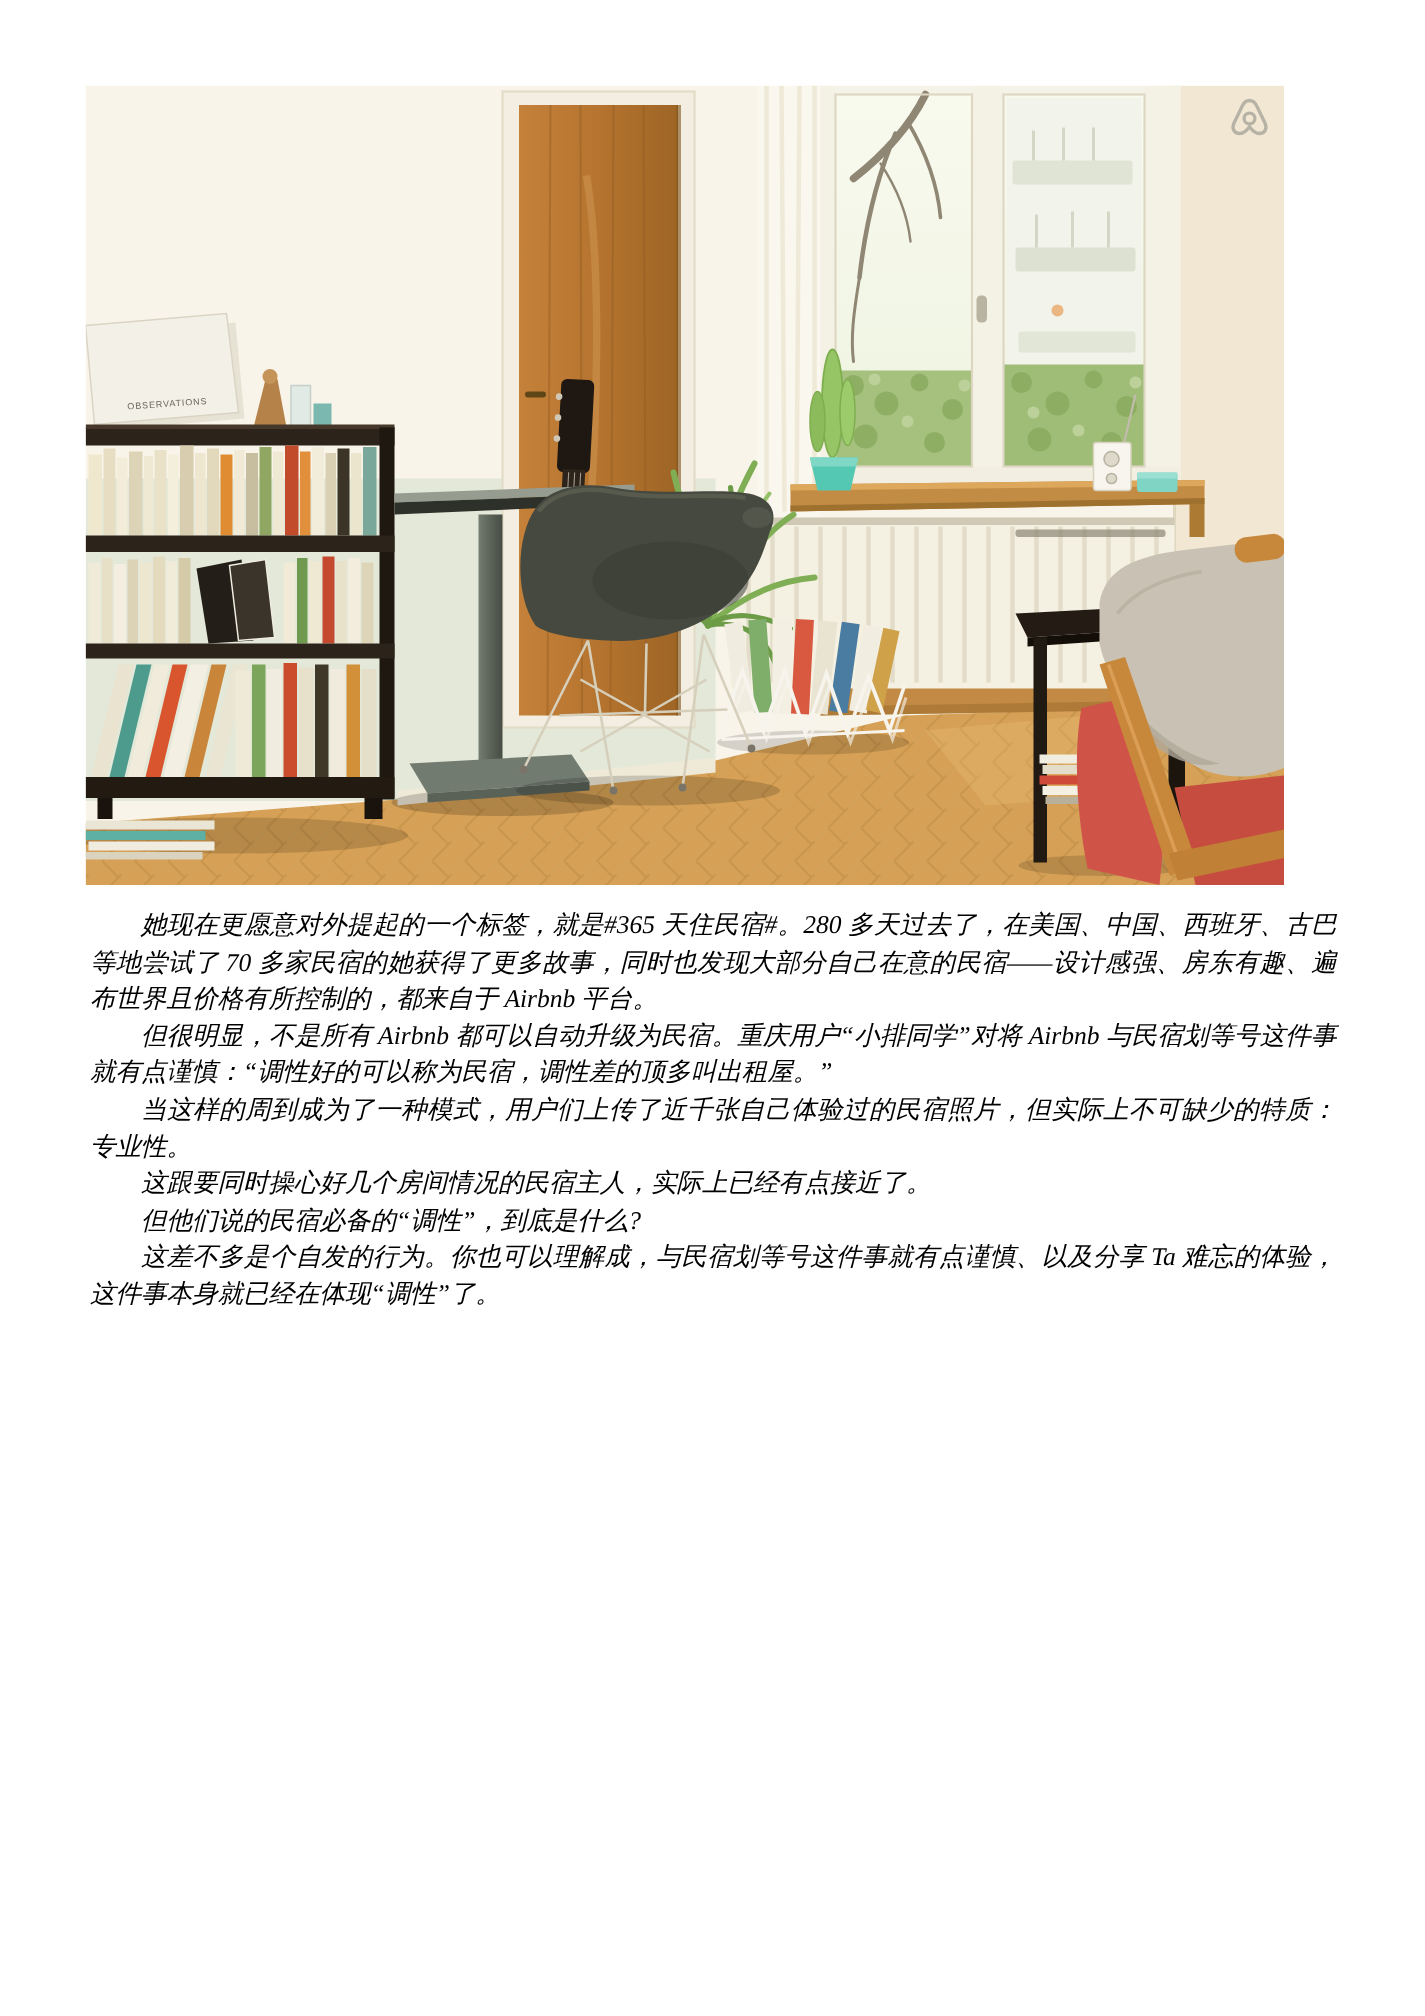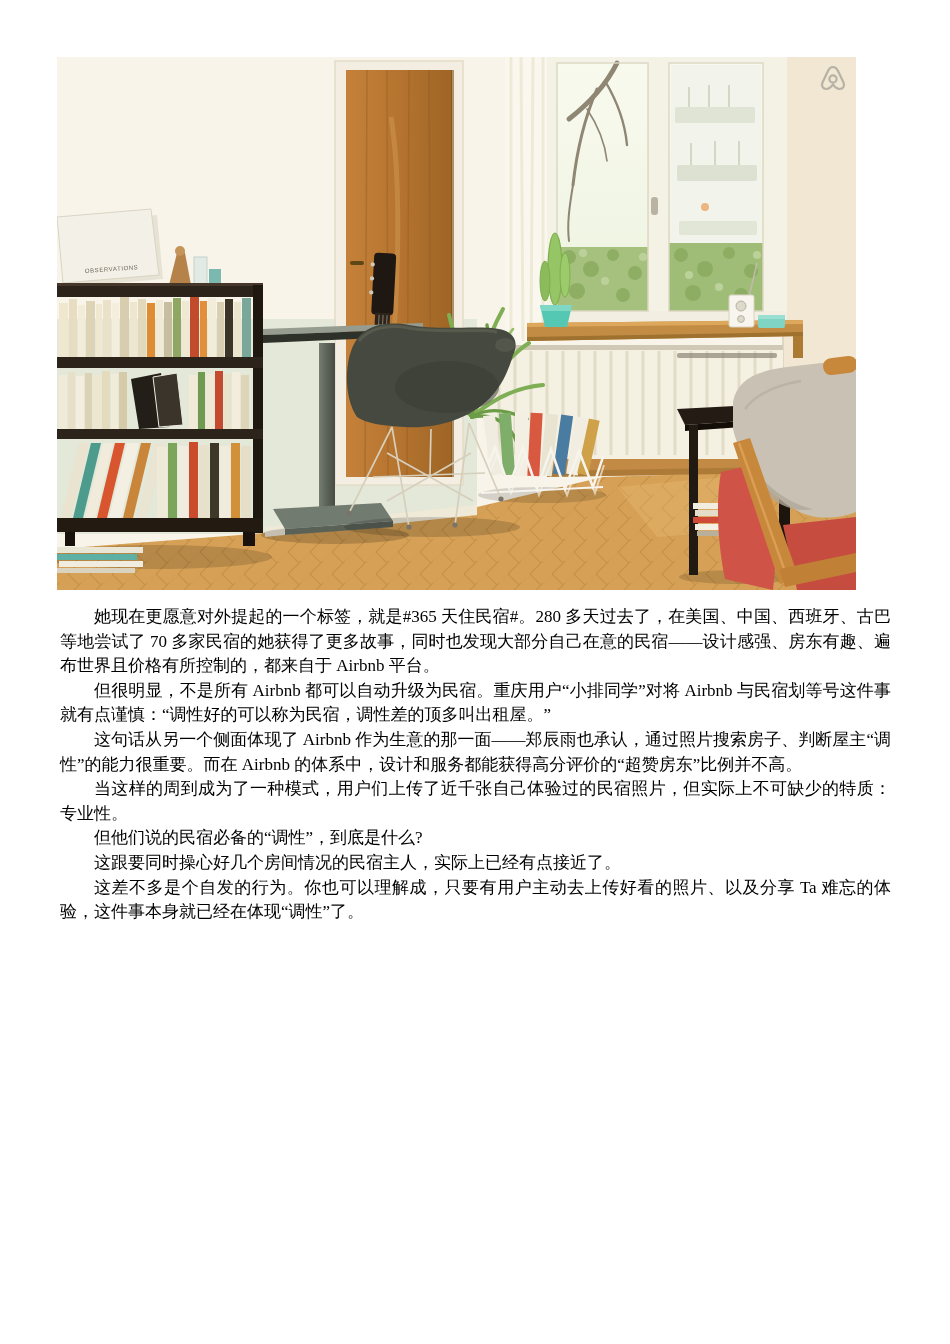--- a/index.html
+++ b/index.html
@@ -2,21 +2,21 @@
 <html><head>
 <meta charset="utf-8">
 <style>
   html,body{margin:0;padding:0;background:#e9e9e9;}
   .page{position:relative;width:950px;height:1344px;background:#ffffff;margin:0 auto;overflow:hidden;
         font-family:"Liberation Serif","DejaVu Serif",serif;}
   .photo-wrap{position:absolute;left:57px;top:57px;width:799px;height:533px;overflow:hidden;}
   .photo-wrap svg{display:block;width:799px;height:533px;}
   .article{position:absolute;left:60px;top:605px;width:831px;font-size:17px;line-height:24.6px;
            color:#000;text-align:justify;}
-  .article p{margin:0;padding:0;text-indent:2em;word-break:break-all;}
+  .article p{margin:0;padding:0;text-indent:2em;word-break:break-all;font-style:italic;}
   .obs-label{font-family:"Liberation Sans","DejaVu Sans",sans-serif;font-size:6px;letter-spacing:.6px;fill:#6b665a;}
 </style>
 </head>
 <body>
 
 <div class="page">
 
   <div class="photo-wrap">
     <svg viewBox="0 0 799 533" xmlns="http://www.w3.org/2000/svg">
       <defs>
@@ -384,20 +384,19 @@
         <polygon points="676,386 693,381 741,519 723,527" fill="#c8883c"></polygon>
         <line x1="682" y1="386" x2="730" y2="520" stroke="#e0a45c" stroke-width="2.4" opacity=".8"></line>
         <polygon points="722,512 799,496 799,515 728,530" fill="#c08036"></polygon>
       </g>
     </svg>
   </div>
 
   <div class="article">
     <p>她现在更愿意对外提起的一个标签，就是#365 天住民宿#。280 多天过去了，在美国、中国、西班牙、古巴等地尝试了 70 多家民宿的她获得了更多故事，同时也发现大部分自己在意的民宿——设计感强、房东有趣、遍布世界且价格有所控制的，都来自于 Airbnb 平台。</p>
     <p>但很明显，不是所有 Airbnb 都可以自动升级为民宿。重庆用户“小排同学”对将 Airbnb 与民宿划等号这件事就有点谨慎：“调性好的可以称为民宿，调性差的顶多叫出租屋。”</p>
-    <p>这句话从另一个侧面体现了 Airbnb 作为生意的那一面——郑辰雨也承认，通过照片搜索房子、判断屋主“调性”的能力很重要。而在 Airbnb 的体系中，设计和服务都能获得高分评价的“超赞房东”比例并不高。</p>
     <p>当这样的周到成为了一种模式，用户们上传了近千张自己体验过的民宿照片，但实际上不可缺少的特质：专业性。</p>
+    <p>这跟要同时操心好几个房间情况的民宿主人，实际上已经有点接近了。</p>
     <p>但他们说的民宿必备的“调性”，到底是什么?</p>
-    <p>这跟要同时操心好几个房间情况的民宿主人，实际上已经有点接近了。</p>
-    <p>这差不多是个自发的行为。你也可以理解成，只要有用户主动去上传好看的照片、以及分享 Ta 难忘的体验，这件事本身就已经在体现“调性”了。</p>
+    <p>这差不多是个自发的行为。你也可以理解成，与民宿划等号这件事就有点谨慎、以及分享 Ta 难忘的体验，这件事本身就已经在体现“调性”了。</p>
   </div>
 
 </div>
 
 </body></html>

